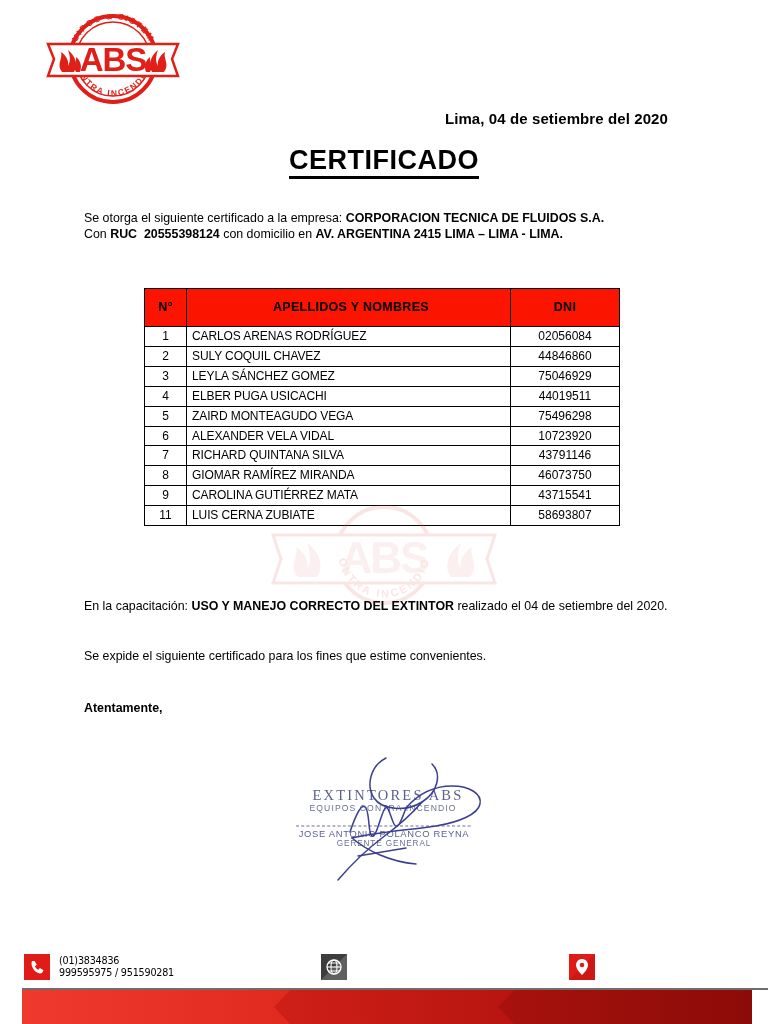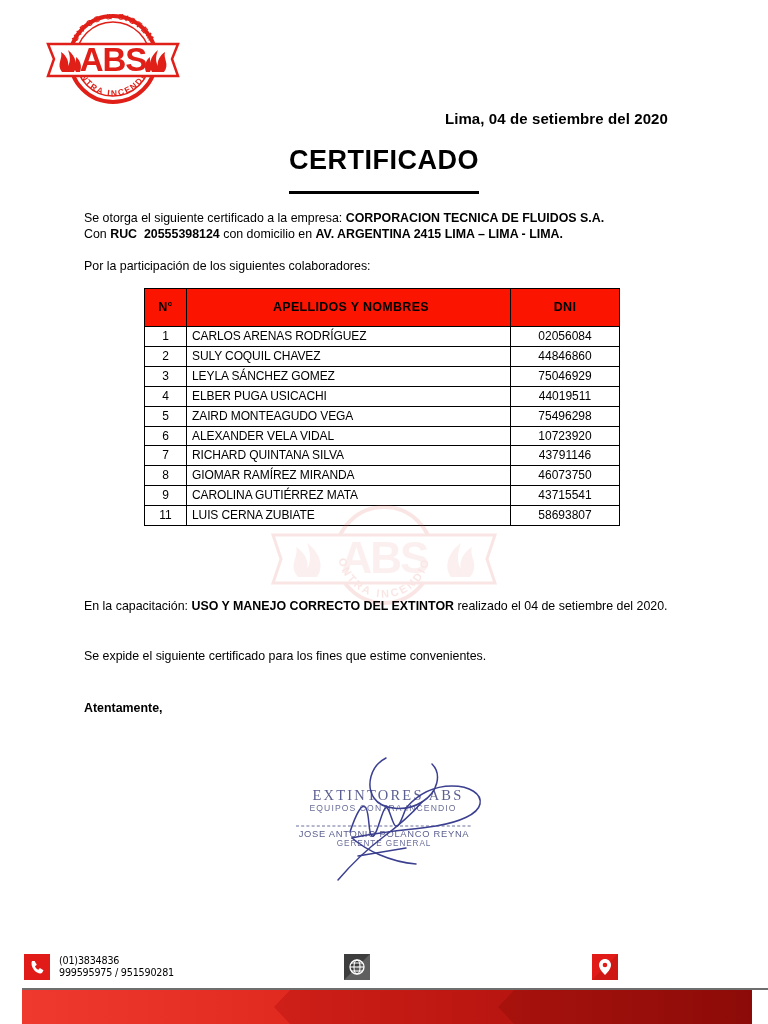--- a/index.html
+++ b/index.html
@@ -58,21 +58,21 @@
     left: 0;
     top: 145px;
     width: 768px;
     text-align: center;
   }
   .cert-title span {
     font-size: 27px;
     font-weight: bold;
     letter-spacing: .5px;
     border-bottom: 3px solid #000;
-    padding-bottom: 16px;
+    padding-bottom: 1px;
   }
 
   
   .body-block {
     position: absolute;
     left: 84px;
     width: 590px;
     font-size: 12.4px;
     line-height: 16px;
   }
@@ -154,21 +154,21 @@
     height: 42px;
     border-bottom: 2px solid #6e6e6e;
     display: flex;
     align-items: center;
   }
   .f-item {
     display: flex;
     align-items: center;
     height: 34px;
   }
-  .f-item.phone { margin-left: 2px; width: 320px; }
+  .f-item.phone { margin-left: 2px; width: 297px; }
   .f-item.web   { width: 248px; }
   .f-item.addr  { flex: 1; overflow: hidden; }
 
   .f-icon {
     width: 26px;
     height: 30px;
     flex: none;
     margin-right: 9px;
     position: relative;
   }
@@ -240,21 +240,20 @@
 
   <div class="cert-title">
     <span>CERTIFICADO</span>
   </div>
 
   <div class="body-block p-empresa">
     <span>Se otorga el siguiente certificado a la empresa: </span><span class="b">CORPORACION TECNICA DE FLUIDOS S.A.</span><br>
     <span>Con </span><span class="b">RUC</span>&nbsp;&nbsp;<span class="b">20555398124</span><span> con domicilio en </span><span class="b">AV. ARGENTINA 2415 LIMA – LIMA - LIMA.</span>
   </div>
 
-  <div class="body-block p-colab">Por la participación de los siguientes colaboradores:</div>
 
   <div class="tbl-wrap">
     <table class="roster">
       <thead>
         <tr>
           <th class="col-n">N°</th>
           <th class="col-nom">APELLIDOS Y NOMBRES</th>
           <th class="col-dni">DNI</th>
         </tr>
       </thead>

